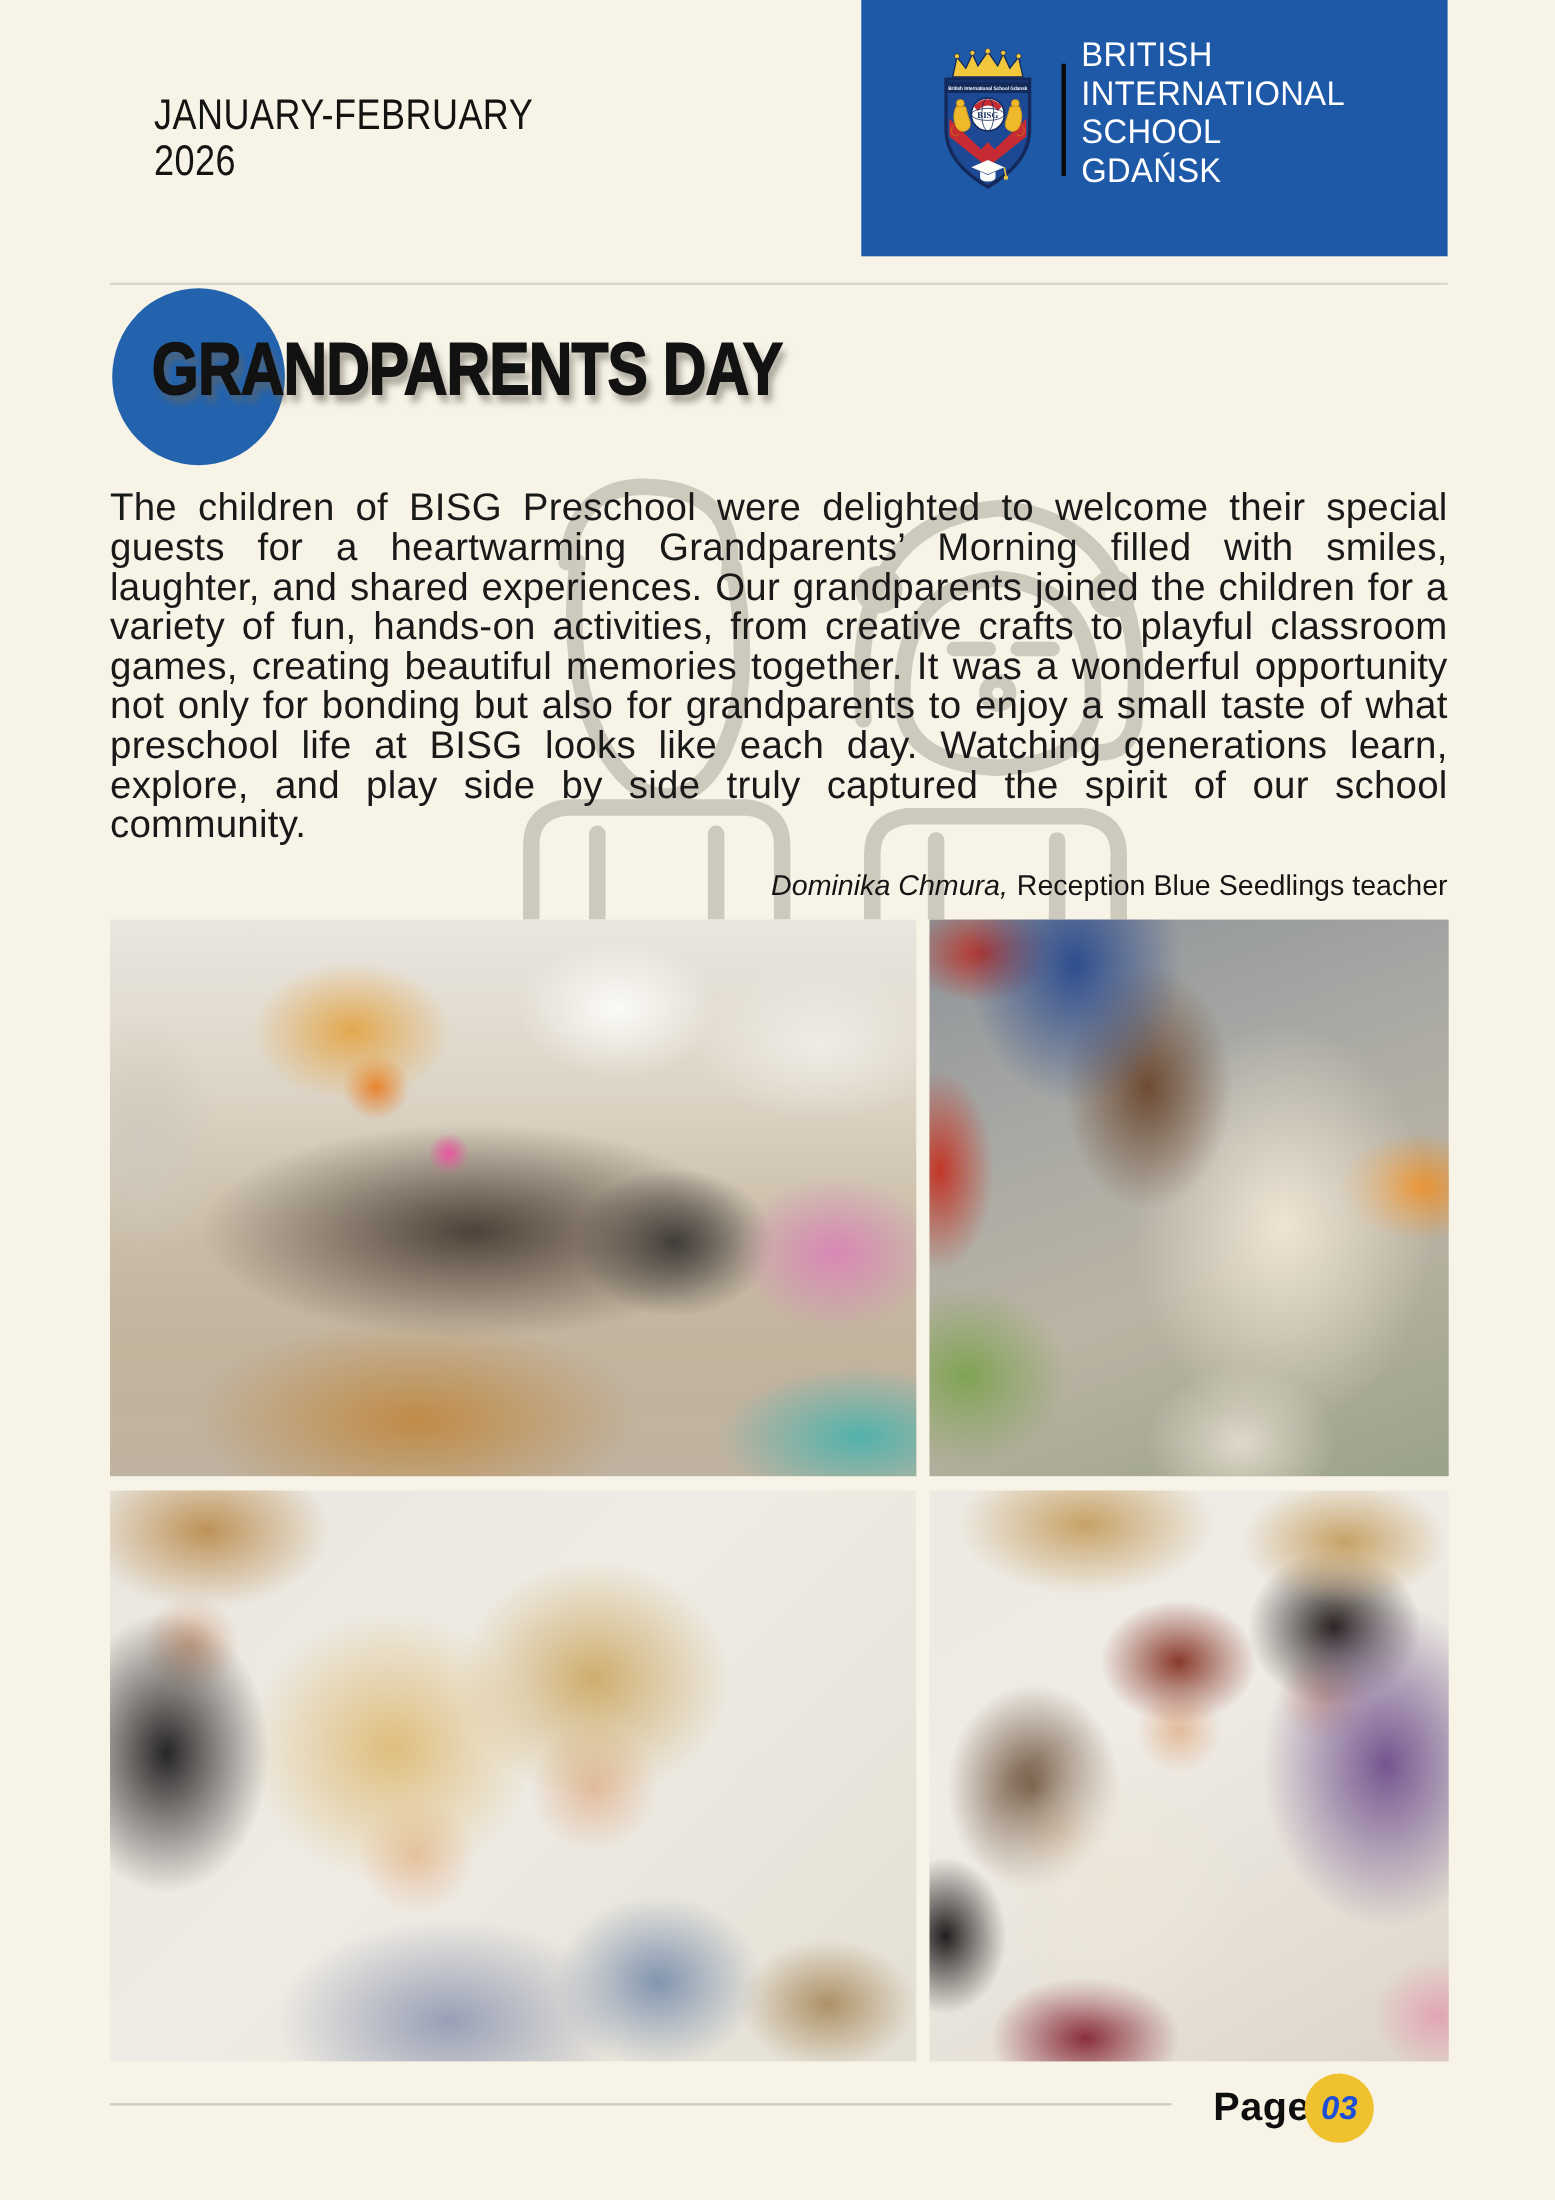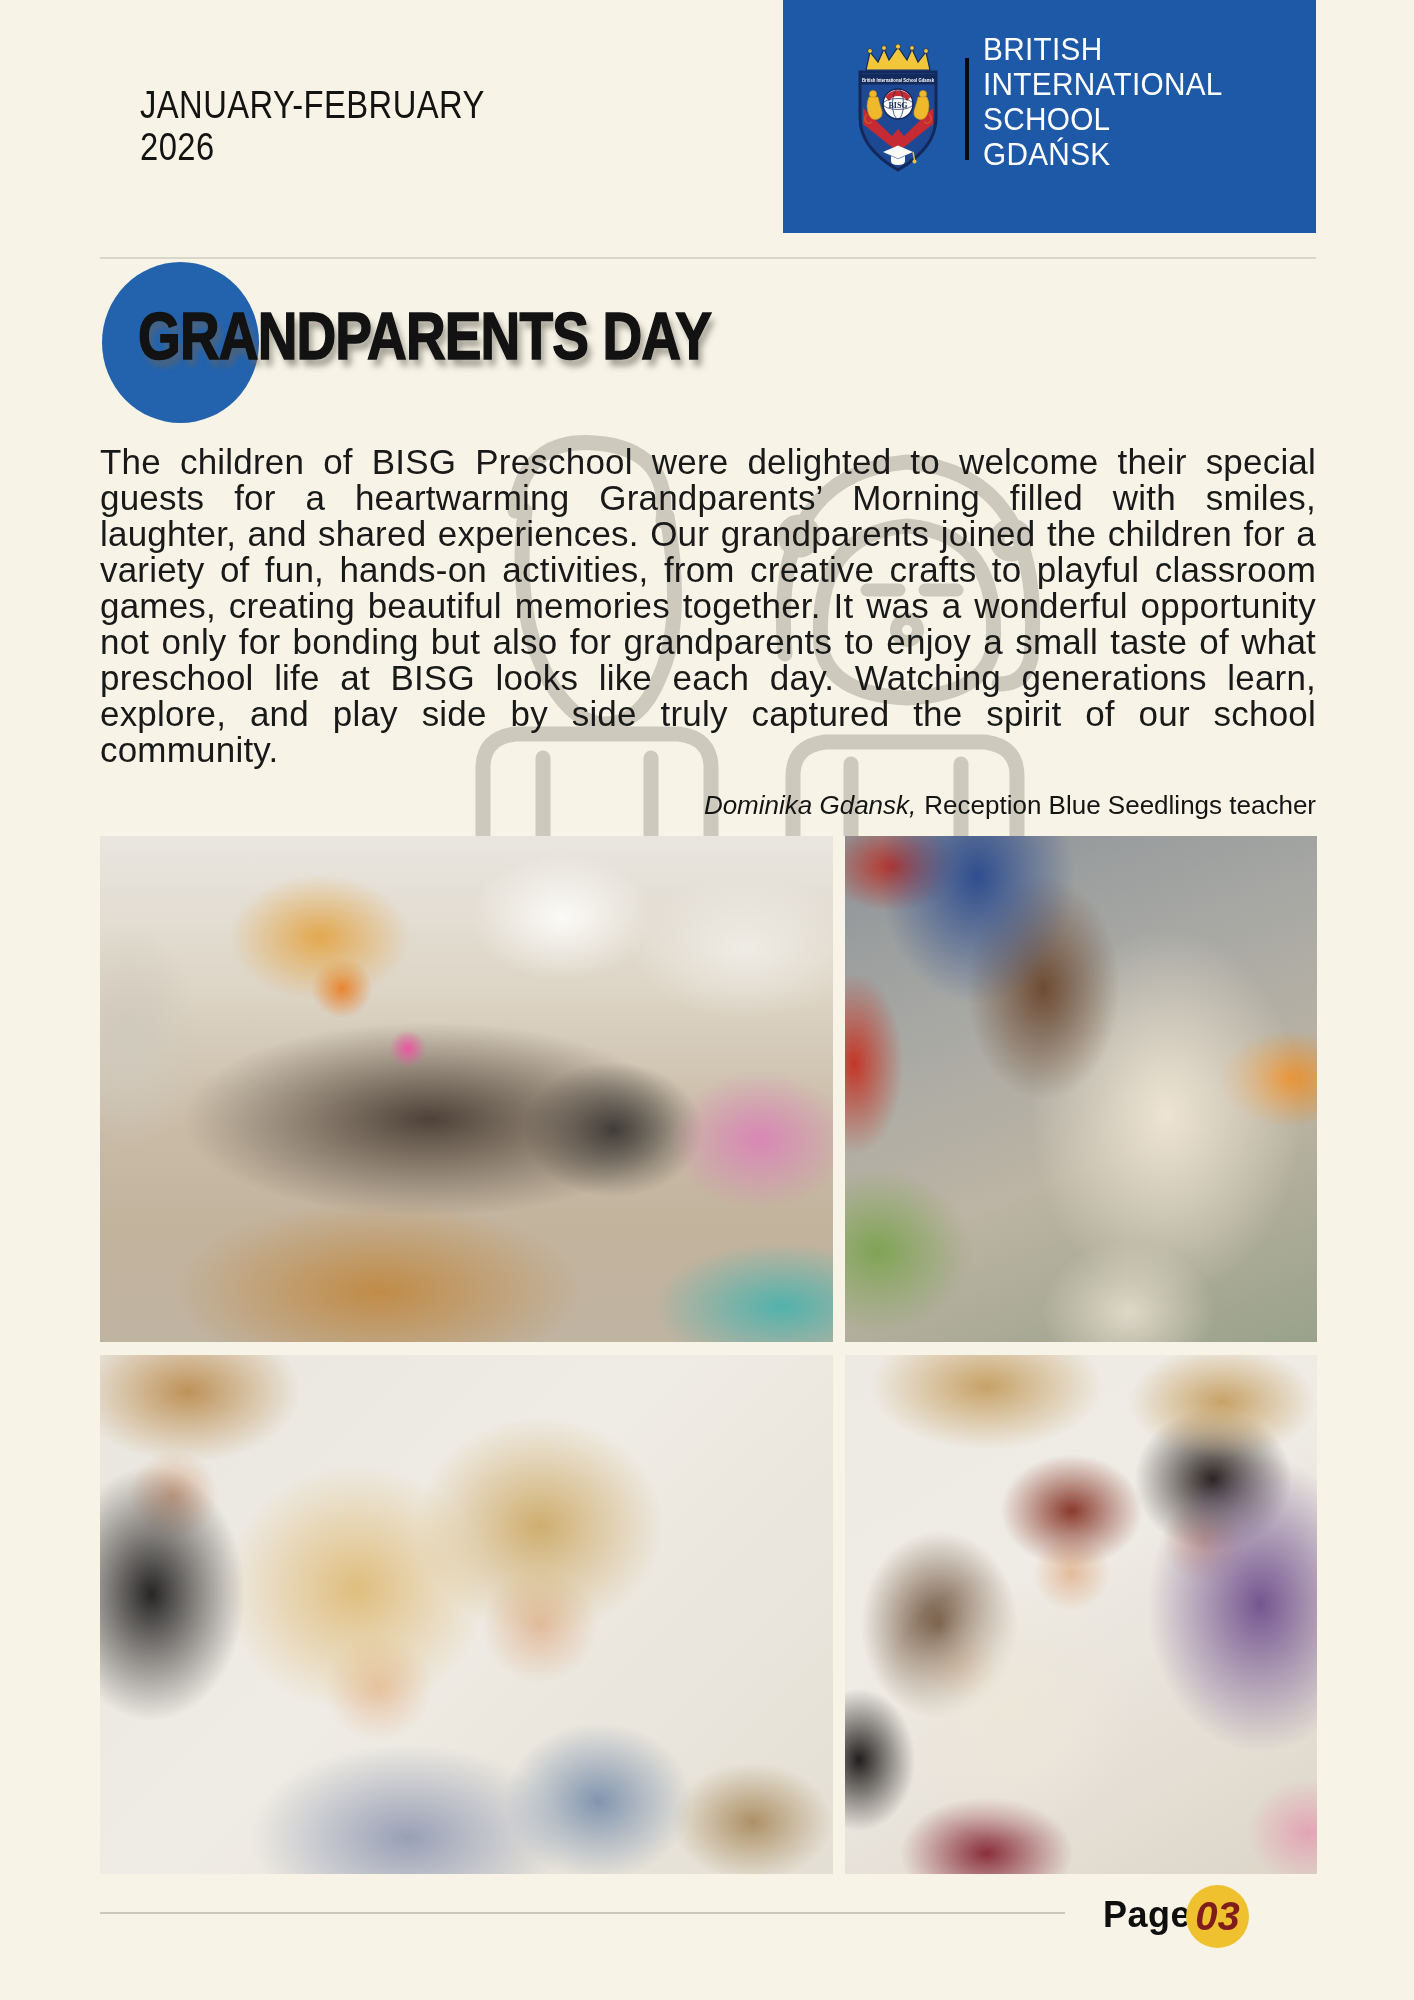--- a/index.html
+++ b/index.html
@@ -97,21 +97,21 @@
       radial-gradient(ellipse 115px 75px at 30% 96%, #8A2F3C 0%, rgba(138,47,60,0) 75%),
       radial-gradient(ellipse 75px 95px at 3% 78%, #211E1E 0%, rgba(33,30,30,0) 75%),
       radial-gradient(ellipse 80px 70px at 98% 92%, #E2A5B4 0%, rgba(226,165,180,0) 75%),
       linear-gradient(150deg,#EDEAE3 0%,#EFECE6 40%,#DDD5C8 100%);}
 
   
   .page-label{position:absolute;left:1103px;top:1894px;z-index:2;font-size:36px;font-weight:700;
               color:#0E0E0E;letter-spacing:.5px;}
   .page-badge{position:absolute;left:1186px;top:1885px;width:63px;height:63px;border-radius:50%;
               background:#F0C12F;z-index:2;display:flex;align-items:center;justify-content:center;
-              font-size:40px;font-weight:700;font-style:italic;color:#7f1d1d;}
+              font-size:30px;font-weight:700;font-style:italic;color:#1d4ed8;}
 </style>
 </head>
 <body>
 
 <div class="page">
 
   <div class="issue-date">
     <div>JANUARY-FEBRUARY</div>
     <div>2026</div>
   </div>
@@ -187,21 +187,21 @@
     <circle cx="556" cy="124" r="14"></circle>
     <line x1="412" y1="174" x2="444" y2="174" stroke-width="13"></line>
     <line x1="470" y1="174" x2="502" y2="174" stroke-width="13"></line>
     <circle cx="452" cy="214" r="11" stroke-width="12"></circle>
     <path d="M338 420 L338 360 Q338 330 370 326 L530 326 Q562 330 562 360 L562 420"></path>
     <line x1="396" y1="420" x2="396" y2="348"></line>
     <line x1="506" y1="420" x2="506" y2="348"></line>
   </svg>
 
   <p class="article-paragraph">The children of BISG Preschool were delighted to welcome their special guests for a heartwarming Grandparents’ Morning filled with smiles, laughter, and shared experiences. Our grandparents joined the children for a variety of fun, hands-on activities, from creative crafts to playful classroom games, creating beautiful memories together. It was a wonderful opportunity not only for bonding but also for grandparents to enjoy a small taste of what preschool life at BISG looks like each day. Watching generations learn, explore, and play side by side truly captured the spirit of our school community.</p>
-  <p class="byline"><i>Dominika Gdansk,</i><span class="role">Reception Blue Seedlings teacher</span></p>
+  <p class="byline"><i>Dominika Chmura,</i><span class="role">Reception Blue Seedlings teacher</span></p>
 
   <div class="photo photo1"></div>
   <div class="photo photo2"></div>
   <div class="photo photo3"></div>
   <div class="photo photo4"></div>
 
   <div class="footline"></div>
   <span class="page-label">Page</span>
   <span class="page-badge">03</span>
 

